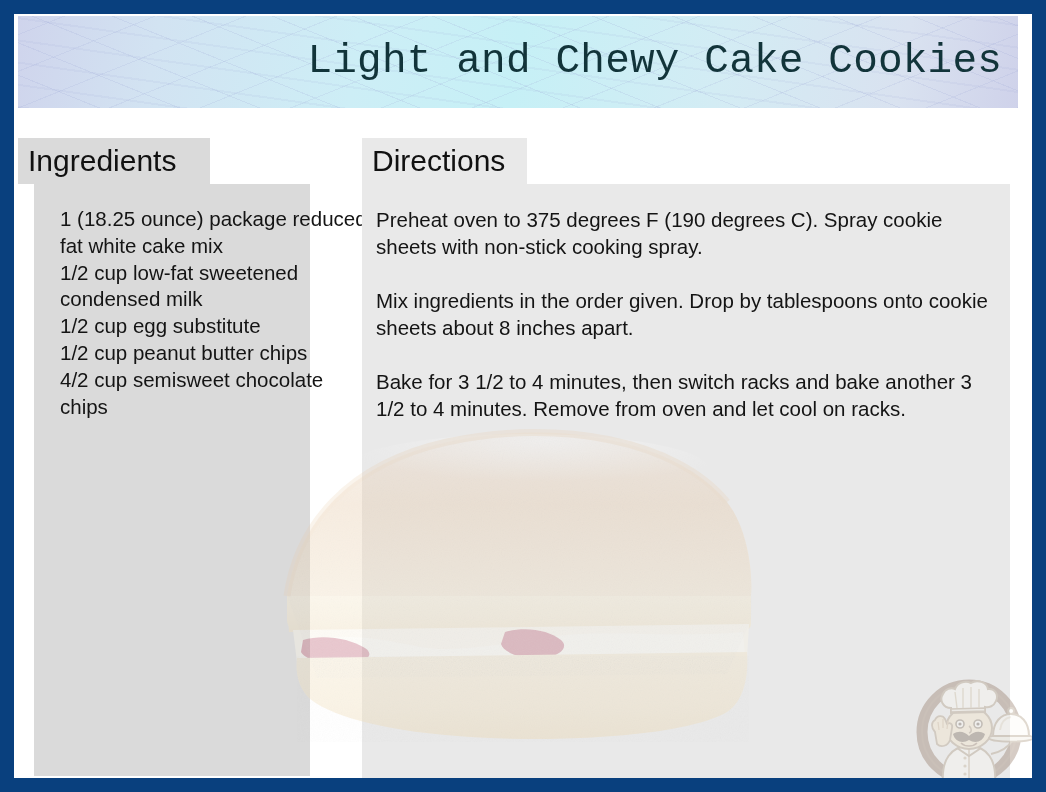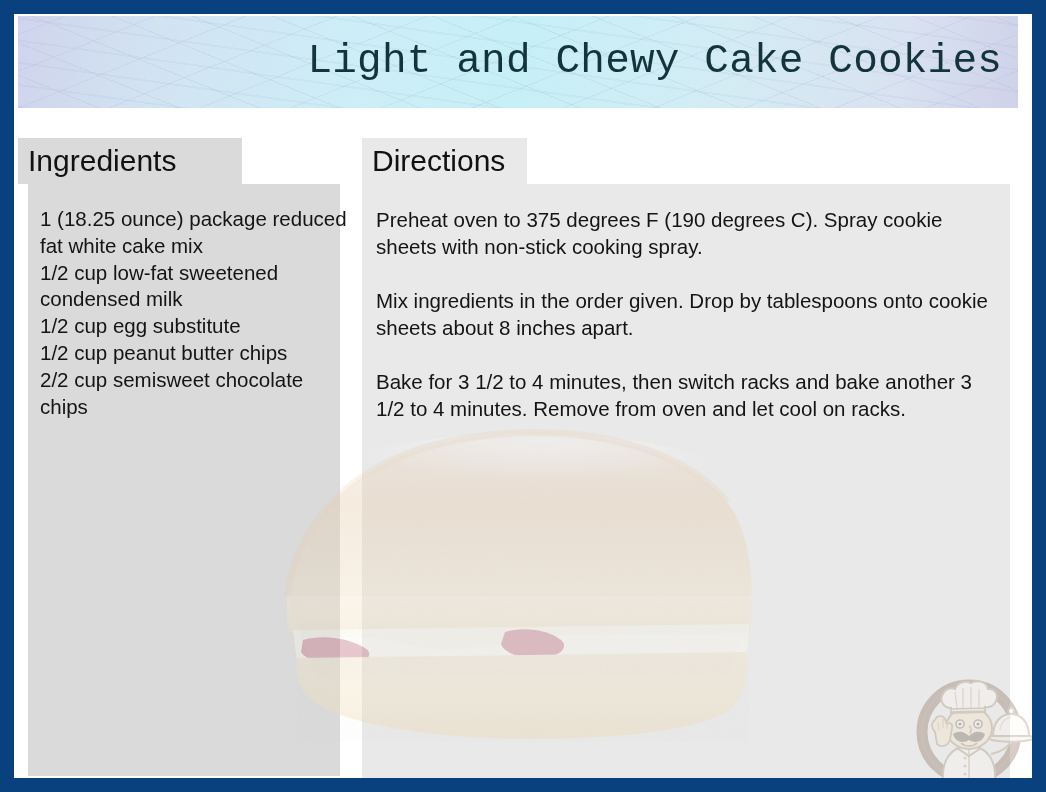--- a/index.html
+++ b/index.html
@@ -75,42 +75,42 @@
     color: #111111;
     font-size: 30px;
     line-height: 40px;
     padding: 3px 0 3px 10px;
     box-sizing: border-box;
     height: 46px;
   }
   .tab-ingredients {
     left: 4px;
     top: 124px;
-    width: 224px;
+    width: 192px;
     background: #dadada;
   }
   .tab-directions {
     left: 348px;
     top: 124px;
     width: 165px;
     background: #e9e9e9;
   }
 
   
   .panel {
     position: absolute;
     box-sizing: border-box;
   }
   .panel-ingredients {
-    left: 14px;
+    left: 20px;
     top: 170px;
-    width: 312px;
+    width: 276px;
     height: 592px;
     background: #dadada;
-    padding: 22px 12px 0 12px;
+    padding: 22px 12px 0 26px;
   }
   .panel-directions {
     left: 348px;
     top: 170px;
     width: 648px;
     height: 700px;
     background: #e9e9e9;
     padding: 22px 18px 0 14px;
   }
 
@@ -166,21 +166,21 @@
     <span>Directions</span>
   </div>
 
   <div class="panel panel-ingredients">
     <div class="ing-line">1 (18.25 ounce) package reduced</div>
     <div class="ing-line">fat white cake mix</div>
     <div class="ing-line">1/2 cup low-fat sweetened</div>
     <div class="ing-line">condensed milk</div>
     <div class="ing-line">1/2 cup egg substitute</div>
     <div class="ing-line">1/2 cup peanut butter chips</div>
-    <div class="ing-line">2/2 cup semisweet chocolate</div>
+    <div class="ing-line">4/2 cup semisweet chocolate</div>
     <div class="ing-line">chips</div>
   </div>
 
   <div class="panel panel-directions">
     <p class="dir-para">Preheat oven to 375 degrees F (190 degrees C).  Spray cookie sheets with non-stick cooking spray.</p>
     <p class="dir-para">Mix ingredients in the order given.  Drop by tablespoons onto cookie sheets about 8 inches apart.</p>
     <p class="dir-para">Bake for 3 1/2 to 4 minutes, then switch racks and bake another 3 1/2 to 4 minutes.  Remove from oven and let cool on racks.</p>
   </div>
 
   <svg class="cake" viewBox="0 0 500 345">

